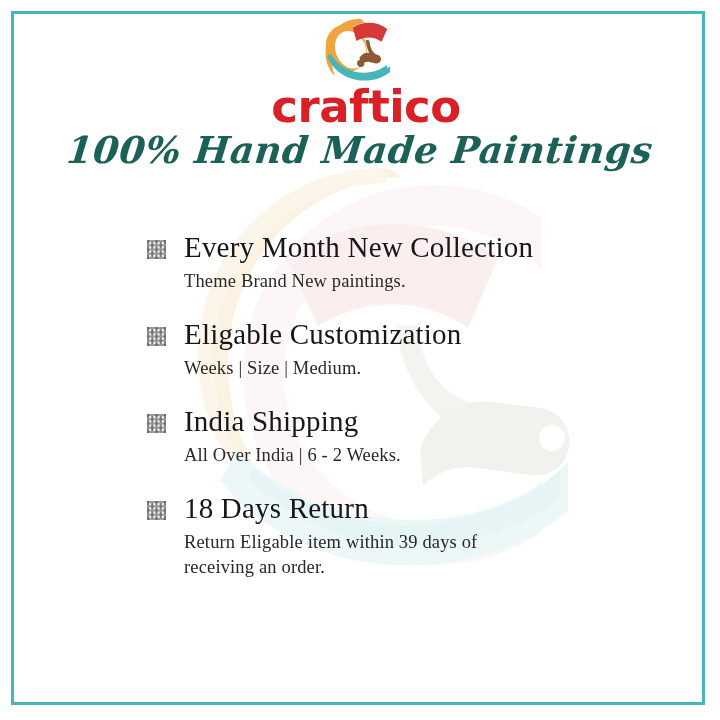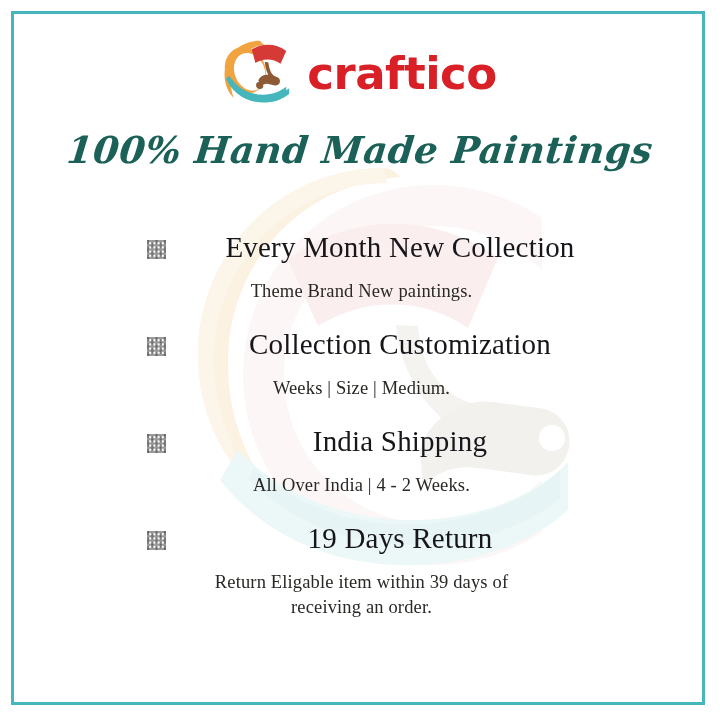--- a/index.html
+++ b/index.html
@@ -44,20 +44,21 @@
   #logo-row {
     position: absolute;
     left: 0;
     top: 33px;
     width: 720px;
     height: 76px;
     display: flex;
     align-items: center;
     justify-content: center;
     z-index: 2;
+    flex-direction: column;
   }
   #logo-mark {
     width: 72px;
     height: 66px;
     flex: 0 0 auto;
   }
   #logo-mark svg { display:block; width:100%; height:100%; }
   #logo-wordmark {
     font-family: "DejaVu Sans", sans-serif;
     font-weight: bold;
@@ -92,21 +93,20 @@
     position: absolute;
     left: 146px;
     top: 232px;
     width: 470px;
     z-index: 2;
   }
   .feature {
     display: flex;
     align-items: flex-start;
     margin-bottom: 26px;
-    text-align: center;
   }
   .feature:last-child { margin-bottom: 0; }
   .bullet-icon {
     flex: 0 0 auto;
     width: 21px;
     height: 21px;
     margin-top: 7px;
     margin-right: 17px;
   }
   .bullet-icon svg { display:block; width:100%; height:100%; }
@@ -117,21 +117,21 @@
     line-height: 1.06;
     color: #17161a;
     letter-spacing: 0.2px;
     white-space: nowrap;
   }
   .feature-sub {
     font-family: "Liberation Serif", serif;
     font-size: 18.5px;
     line-height: 1.32;
     color: #2a2824;
-    margin-top: 16px;
+    margin-top: 6px;
     letter-spacing: 0.15px;
     max-width: 355px;
   }
 </style>
 </head>
 <body>
 
 <div id="page">
 
   <div id="watermark">
@@ -250,21 +250,21 @@
               <rect x="17" y="9" width="2" height="2"></rect>
             <rect x="5" y="13" width="2" height="2"></rect>
               <rect x="13" y="13" width="2" height="2"></rect>
             <rect x="1" y="17" width="2" height="2"></rect>
               <rect x="9" y="17" width="2" height="2"></rect>
               <rect x="17" y="17" width="2" height="2"></rect>
           </g>
         </svg>
       </span>
       <div class="feature-text">
-        <div class="feature-title">Collection Customization</div>
+        <div class="feature-title">Eligable Customization</div>
         <div class="feature-sub">Weeks | Size | Medium.</div>
       </div>
     </div>
 
     <div class="feature">
       <span class="bullet-icon">
         <svg viewBox="0 0 20 20" xmlns="http://www.w3.org/2000/svg">
           <rect x="0" y="0" width="20" height="20" fill="#ffffff"></rect>
           <g fill="#7a7a7a">
             <rect x="1" y="1" width="2" height="18"></rect>
@@ -292,21 +292,21 @@
             <rect x="5" y="13" width="2" height="2"></rect>
               <rect x="13" y="13" width="2" height="2"></rect>
             <rect x="1" y="17" width="2" height="2"></rect>
               <rect x="9" y="17" width="2" height="2"></rect>
               <rect x="17" y="17" width="2" height="2"></rect>
           </g>
         </svg>
       </span>
       <div class="feature-text">
         <div class="feature-title">India Shipping</div>
-        <div class="feature-sub">All Over India | 4 - 2 Weeks.</div>
+        <div class="feature-sub">All Over India | 6 - 2 Weeks.</div>
       </div>
     </div>
 
     <div class="feature">
       <span class="bullet-icon">
         <svg viewBox="0 0 20 20" xmlns="http://www.w3.org/2000/svg">
           <rect x="0" y="0" width="20" height="20" fill="#ffffff"></rect>
           <g fill="#7a7a7a">
             <rect x="1" y="1" width="2" height="18"></rect>
               <rect x="5" y="1" width="2" height="18"></rect>
@@ -332,21 +332,21 @@
               <rect x="17" y="9" width="2" height="2"></rect>
             <rect x="5" y="13" width="2" height="2"></rect>
               <rect x="13" y="13" width="2" height="2"></rect>
             <rect x="1" y="17" width="2" height="2"></rect>
               <rect x="9" y="17" width="2" height="2"></rect>
               <rect x="17" y="17" width="2" height="2"></rect>
           </g>
         </svg>
       </span>
       <div class="feature-text">
-        <div class="feature-title">19 Days Return</div>
+        <div class="feature-title">18 Days Return</div>
         <div class="feature-sub">Return Eligable item within 39 days of receiving an order.</div>
       </div>
     </div>
 
   </div>
 
   <div id="frame-border"></div>
 
 </div>
 

